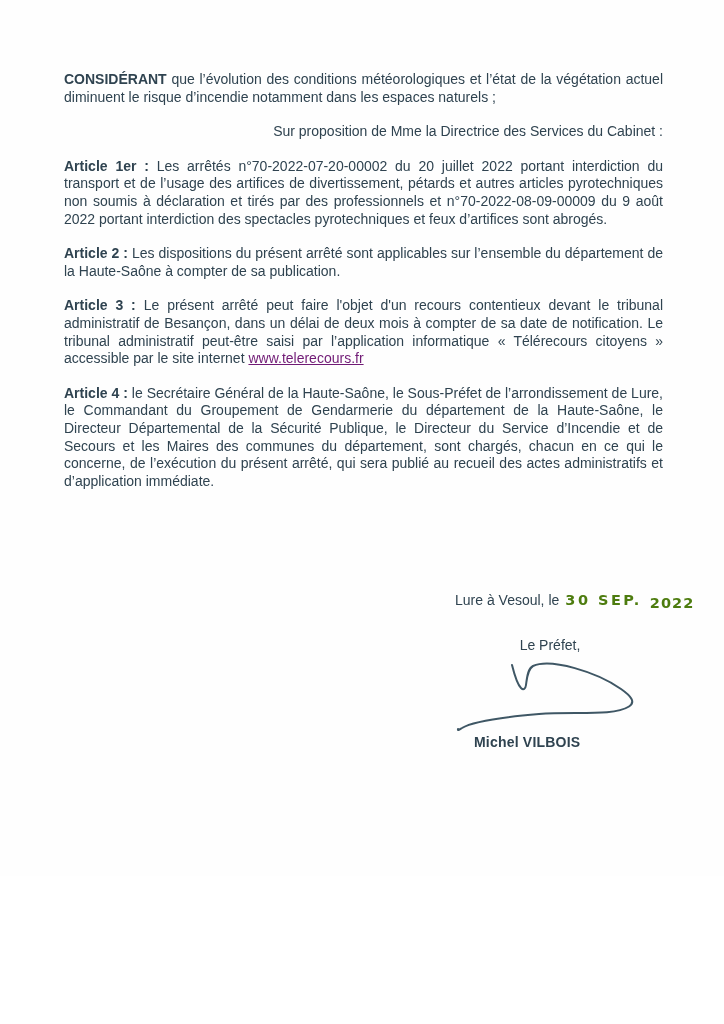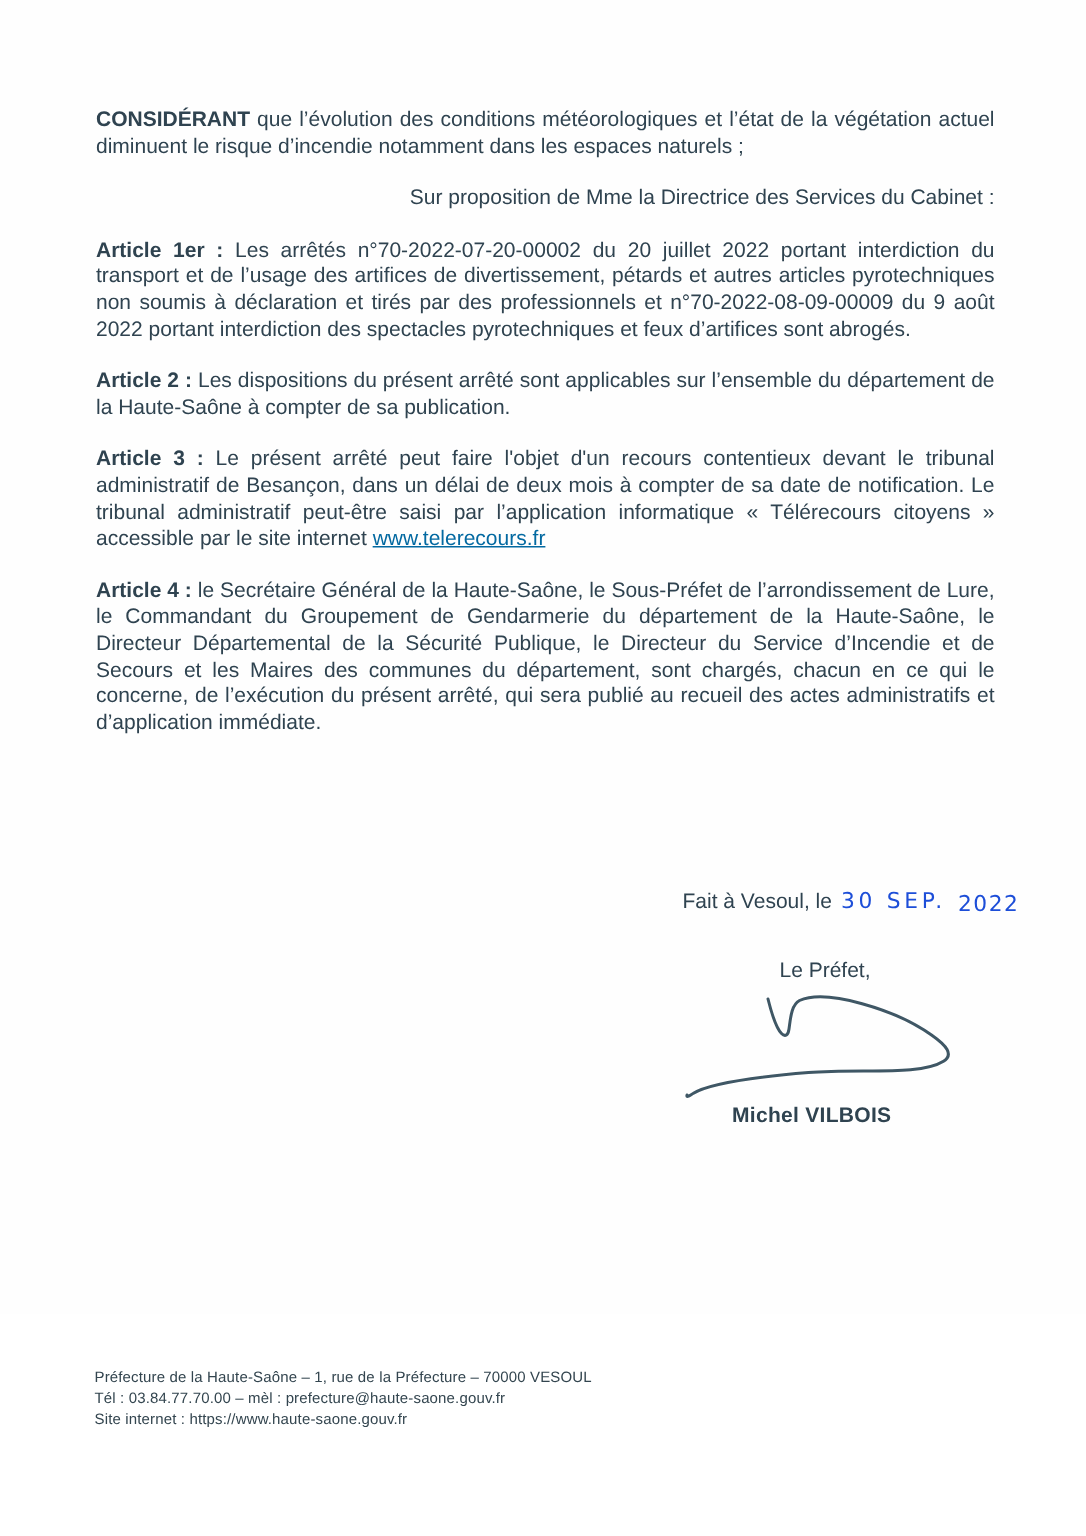--- a/index.html
+++ b/index.html
@@ -29,53 +29,53 @@
   .lead { font-weight:700; }
   .arrete-heading {
     font-size:14px;
     font-weight:700;
     letter-spacing:0.4px;
     text-align:center;
     margin:33px 90px 29px 0;
   }
   .art-gap-1 { margin-top:12px; }
   a.doc-link {
-    color:#0369a1;
+    color:#701a75;
     text-decoration:underline;
     cursor:pointer;
   }
   
   .sig-block {
     position:absolute;
     left:455px; top:592px; width:230px;
     font-size:14px; line-height:17px;
   }
   .sig-place-date { white-space:nowrap; }
   .stamp {
     font-family:"DejaVu Sans", sans-serif;
-    font-weight:400;
+    font-weight:700;
     font-size:14.5px;
     letter-spacing:2.5px;
-    color:#1d4ed8;
+    color:#4d7c0f;
     margin-left:6px;
   }
   .stamp-year {
     display:inline-block;
     transform:translateY(2.5px);
     letter-spacing:1px;
     margin-left:8px;
   }
   .sig-title {
     width:190px;
     text-align:center;
     margin-top:28px;
   }
   svg.signature { display:block; margin-top:5px; }
   .sig-name {
-    margin-left:33px;
+    margin-left:19px;
     margin-top:1px;
     font-weight:700;
     letter-spacing:0.2px;
   }
   
   .footer {
     position:absolute;
     left:63px; top:912px;
     font-size:10px;
     line-height:13.8px;
@@ -99,38 +99,33 @@
 
     <p class="body-para art-gap-1"><strong class="lead">Article 2 :</strong> <span>Les dispositions du présent arrêté sont applicables sur l’ensemble du département de la Haute-Saône à compter de sa publication.</span></p>
 
     <p class="body-para"><strong class="lead">Article 3 :</strong> <span>Le présent arrêté peut faire l'objet d'un recours contentieux devant le tribunal administratif de Besançon, dans un délai de deux mois à compter de sa date de notification. Le tribunal administratif peut-être saisi par l’application informatique « Télérecours citoyens » accessible par le site internet</span> <a class="doc-link">www.telerecours.fr</a></p>
 
     <p class="body-para"><strong class="lead">Article 4 :</strong> <span>le Secrétaire Général de la Haute-Saône, le Sous-Préfet de l’arrondissement de Lure, le Commandant du Groupement de Gendarmerie du département de la Haute-Saône, le Directeur Départemental de la Sécurité Publique, le Directeur du Service d’Incendie et de Secours et les Maires des communes du département, sont chargés, chacun en ce qui le concerne, de l’exécution du présent arrêté, qui sera publié au recueil des actes administratifs et d’application immédiate.</span></p>
 
   </div>
 
   <div class="sig-block">
-    <div class="sig-place-date"><span>Fait à Vesoul, le</span><span class="stamp"><span>30 SEP.</span><span class="stamp-year">2022</span></span></div>
+    <div class="sig-place-date"><span>Lure à Vesoul, le</span><span class="stamp"><span>30 SEP.</span><span class="stamp-year">2022</span></span></div>
 
     <div class="sig-title">Le Préfet,</div>
 
     <svg class="signature" width="198" height="74" viewBox="0 0 198 74" fill="none" xmlns="http://www.w3.org/2000/svg">
       <path d="M 57,6
                C 59,14 62,25 66,29
                C 68.5,31.5 70.5,30 71,26
                C 72,19 72.5,10 78,7
                C 96,-1 142,13 166,30
                C 176,37 181,43 174,47.5
                C 158,57.5 118,52 84,55
                C 48,58 18,62 7,69
                C 4.5,70.5 2.5,72 3,70" stroke="#3f5765" stroke-width="2" stroke-linecap="round" fill="none"></path>
     </svg>
 
     <div class="sig-name">Michel VILBOIS</div>
   </div>
 
-  <div class="footer">
-    <div>Préfecture de la Haute-Saône – 1, rue de la Préfecture – 70000 VESOUL</div>
-    <div>Tél : 03.84.77.70.00 – mèl : prefecture@haute-saone.gouv.fr</div>
-    <div>Site internet : https://www.haute-saone.gouv.fr</div>
-  </div>
 
 </div>
 
 </body></html>

